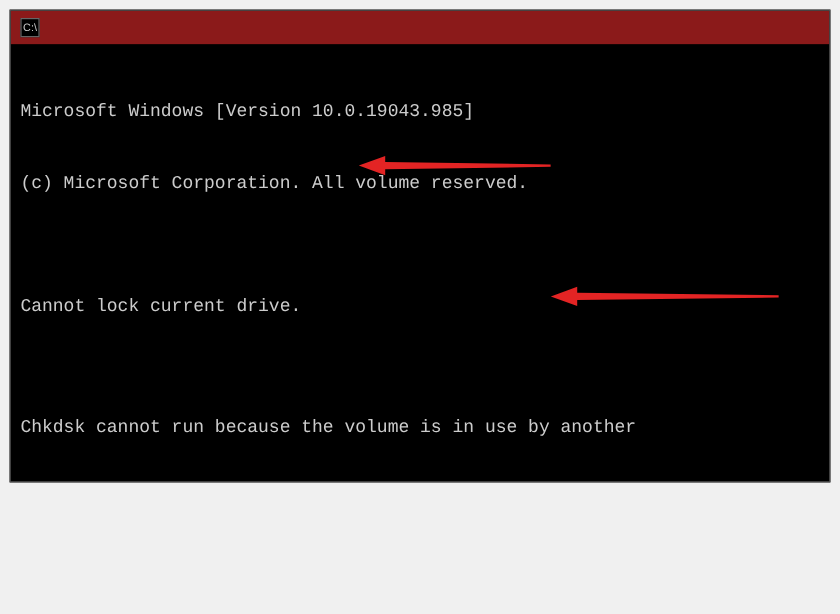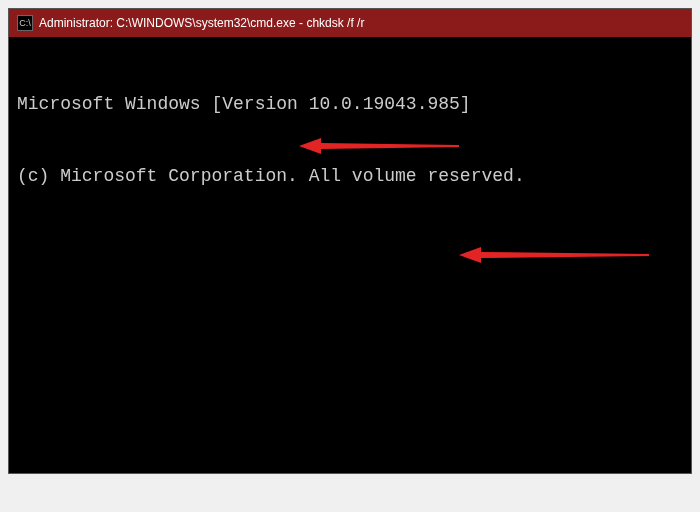--- a/index.html
+++ b/index.html
@@ -38,24 +38,24 @@
       display: inline-flex;
       align-items: center;
       justify-content: center;
       font-size: 9px;
       color: #ccc;
       border: 1px solid #666;
     }
     .terminal {
       background: #000;
       color: #ccc;
-      font-size: 18px;
+      font-size: 15px;
       line-height: 1.35;
       padding: 6px 8px;
-      height: 436px;
+      height: 364px;
       white-space: pre-wrap;
       position: relative;
       font-family: Consolas, 'Courier New', monospace;
     }
     .terminal .line {
       display: block;
     }
     .arrow {
       position: absolute;
       pointer-events: none;
@@ -63,27 +63,28 @@
     .arrow svg {
       display: block;
     }
   </style>
 </head>
 <body>
 
 <div class="window">
   <div class="titlebar">
     <span class="icon">C:\</span>
-    <span>Administrator: C:\WINDOWS\system32\cmd.exe - chkdsk  /f /r</span>
   </div>
   <div class="terminal">
     <span class="line">Microsoft Windows [Version 10.0.19043.985]</span>
     <span class="line">(c) Microsoft Corporation. All volume reserved.</span>
     <span class="line"></span>
+    <span class="line">Cannot lock current drive.</span>
     <span class="line"></span>
+    <span class="line">Chkdsk cannot run because the volume is in use by another</span>
     
 
     
     <div class="arrow" style="left:290px; top:50px;">
       <svg width="160" height="20" viewBox="0 0 160 20">
         <defs>
           <linearGradient id="arrowgrad1" x1="0" y1="0" x2="1" y2="0">
             <stop offset="0%" stop-color="#e32424"></stop>
             <stop offset="100%" stop-color="#e32424"></stop>
           </linearGradient>

